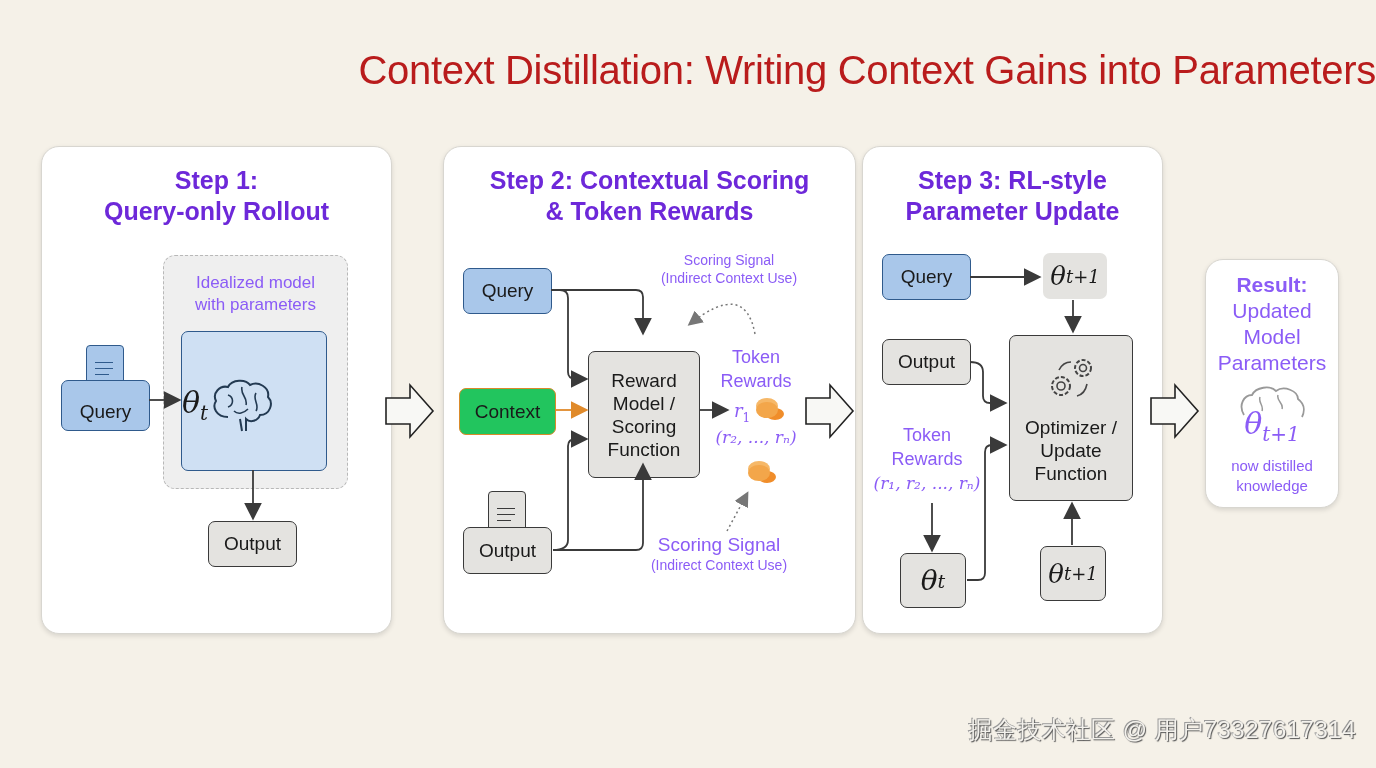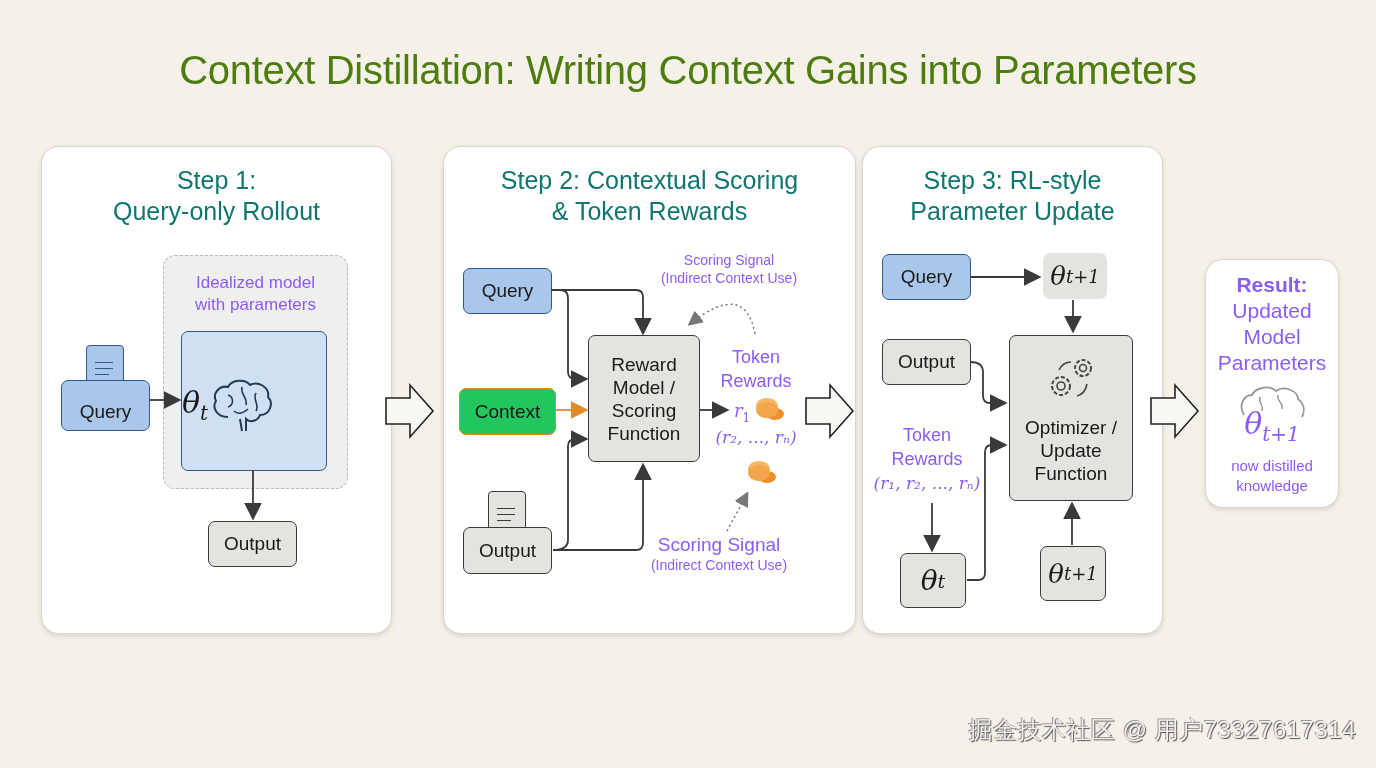--- a/index.html
+++ b/index.html
@@ -1,19 +1,19 @@
 <!DOCTYPE html>
 <html><head>
 <meta charset="utf-8">
 <style>
   html,body{margin:0;padding:0;}
   body{width:1376px;height:768px;background:#f5f1e8;position:relative;overflow:hidden;font-family:"Liberation Sans","DejaVu Sans",sans-serif;color:#1a1a1a;}
-  .title{position:absolute;left:0;top:48px;width:1376px;text-align:center;font-size:40px;font-weight:400;letter-spacing:-0.3px;color:#4d7c0f;}
+  .title{position:absolute;left:0;top:48px;width:1376px;text-align:right;font-size:40px;font-weight:400;letter-spacing:-0.3px;color:#b91c1c;}
   .panel{position:absolute;background:#fff;border:1.5px solid #d8d6d0;border-radius:18px;box-shadow:0 2px 5px rgba(0,0,0,0.12);}
-  .ptitle{position:absolute;left:0;width:100%;text-align:center;font-size:25px;font-weight:400;line-height:31px;color:#0f766e;}
+  .ptitle{position:absolute;left:0;width:100%;text-align:center;font-size:25px;font-weight:700;line-height:31px;color:#6d28d9;}
   .box{position:absolute;border:1.8px solid #3a3a3a;border-radius:7px;display:flex;align-items:center;justify-content:center;text-align:center;font-size:19px;color:#1a1a1a;box-sizing:border-box;}
   .blue{background:#a9c7ea;border-color:#2f5a8c;}
   .gray{background:#e4e3e0;}
   .orange{background:#22c55e;border-color:#d98a2b;}
   .lbl{position:absolute;text-align:center;color:#8b5cf6;}
   .theta{font-family:"DejaVu Serif","Liberation Serif",serif;font-style:italic;}
   svg.lines{position:absolute;left:0;top:0;width:1376px;height:768px;pointer-events:none;}
   .watermark{position:absolute;right:20px;bottom:22px;font-size:24px;color:#f3f1ec;text-shadow:1px 1px 1px #555,-1px -1px 0 #999;letter-spacing:0.5px;}
 </style>
 </head>
@@ -54,21 +54,21 @@
     <div>&amp; Token Rewards</div>
   </div>
   <div class="box blue" style="left:19px;top:121px;width:89px;height:46px;">Query</div>
   <div class="box orange" style="left:15px;top:241px;width:97px;height:47px;">Context</div>
   <div style="position:absolute;left:44px;top:344px;width:38px;height:46px;background:#e4e3e0;border:1.8px solid #3a3a3a;border-radius:4px;box-sizing:border-box;">
     <div style="position:absolute;left:8px;top:16px;width:18px;border-top:1.6px solid #3a3a3a;"></div>
     <div style="position:absolute;left:8px;top:22px;width:18px;border-top:1.6px solid #3a3a3a;"></div>
     <div style="position:absolute;left:8px;top:28px;width:14px;border-top:1.6px solid #3a3a3a;"></div>
   </div>
   <div class="box gray" style="left:19px;top:380px;width:89px;height:47px;">Output</div>
-  <div class="box gray" style="left:144px;top:188px;width:112px;height:127px;flex-direction:column;line-height:23px;">
+  <div class="box gray" style="left:144px;top:204px;width:112px;height:127px;flex-direction:column;line-height:23px;">
     <div>Reward</div>
     <div>Model /</div>
     <div>Scoring</div>
     <div>Function</div>
   </div>
   <div class="lbl" style="left:200px;top:104px;width:170px;font-size:14px;line-height:18px;">
     <div>Scoring Signal</div>
     <div>(Indirect Context Use)</div>
   </div>
   <div class="lbl" style="left:262px;top:198px;width:100px;font-size:18px;line-height:24px;">

